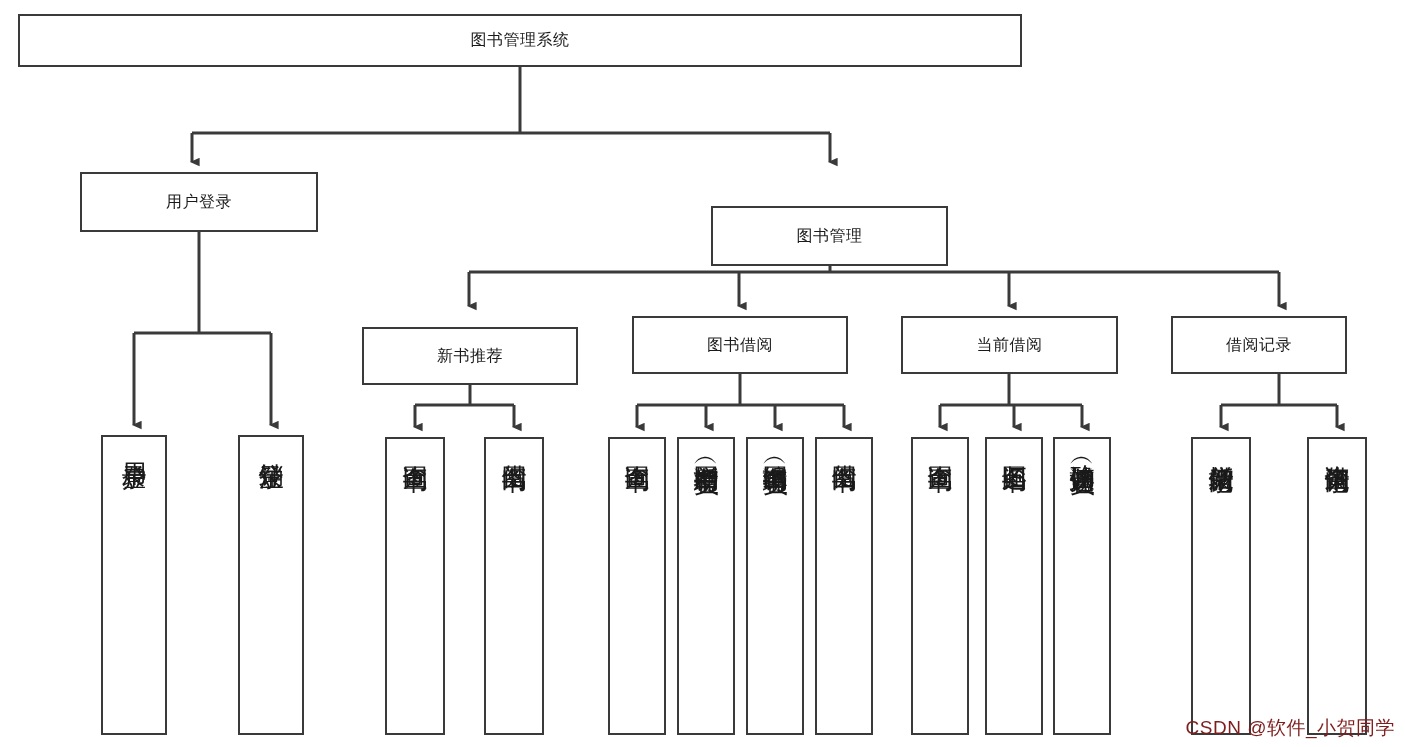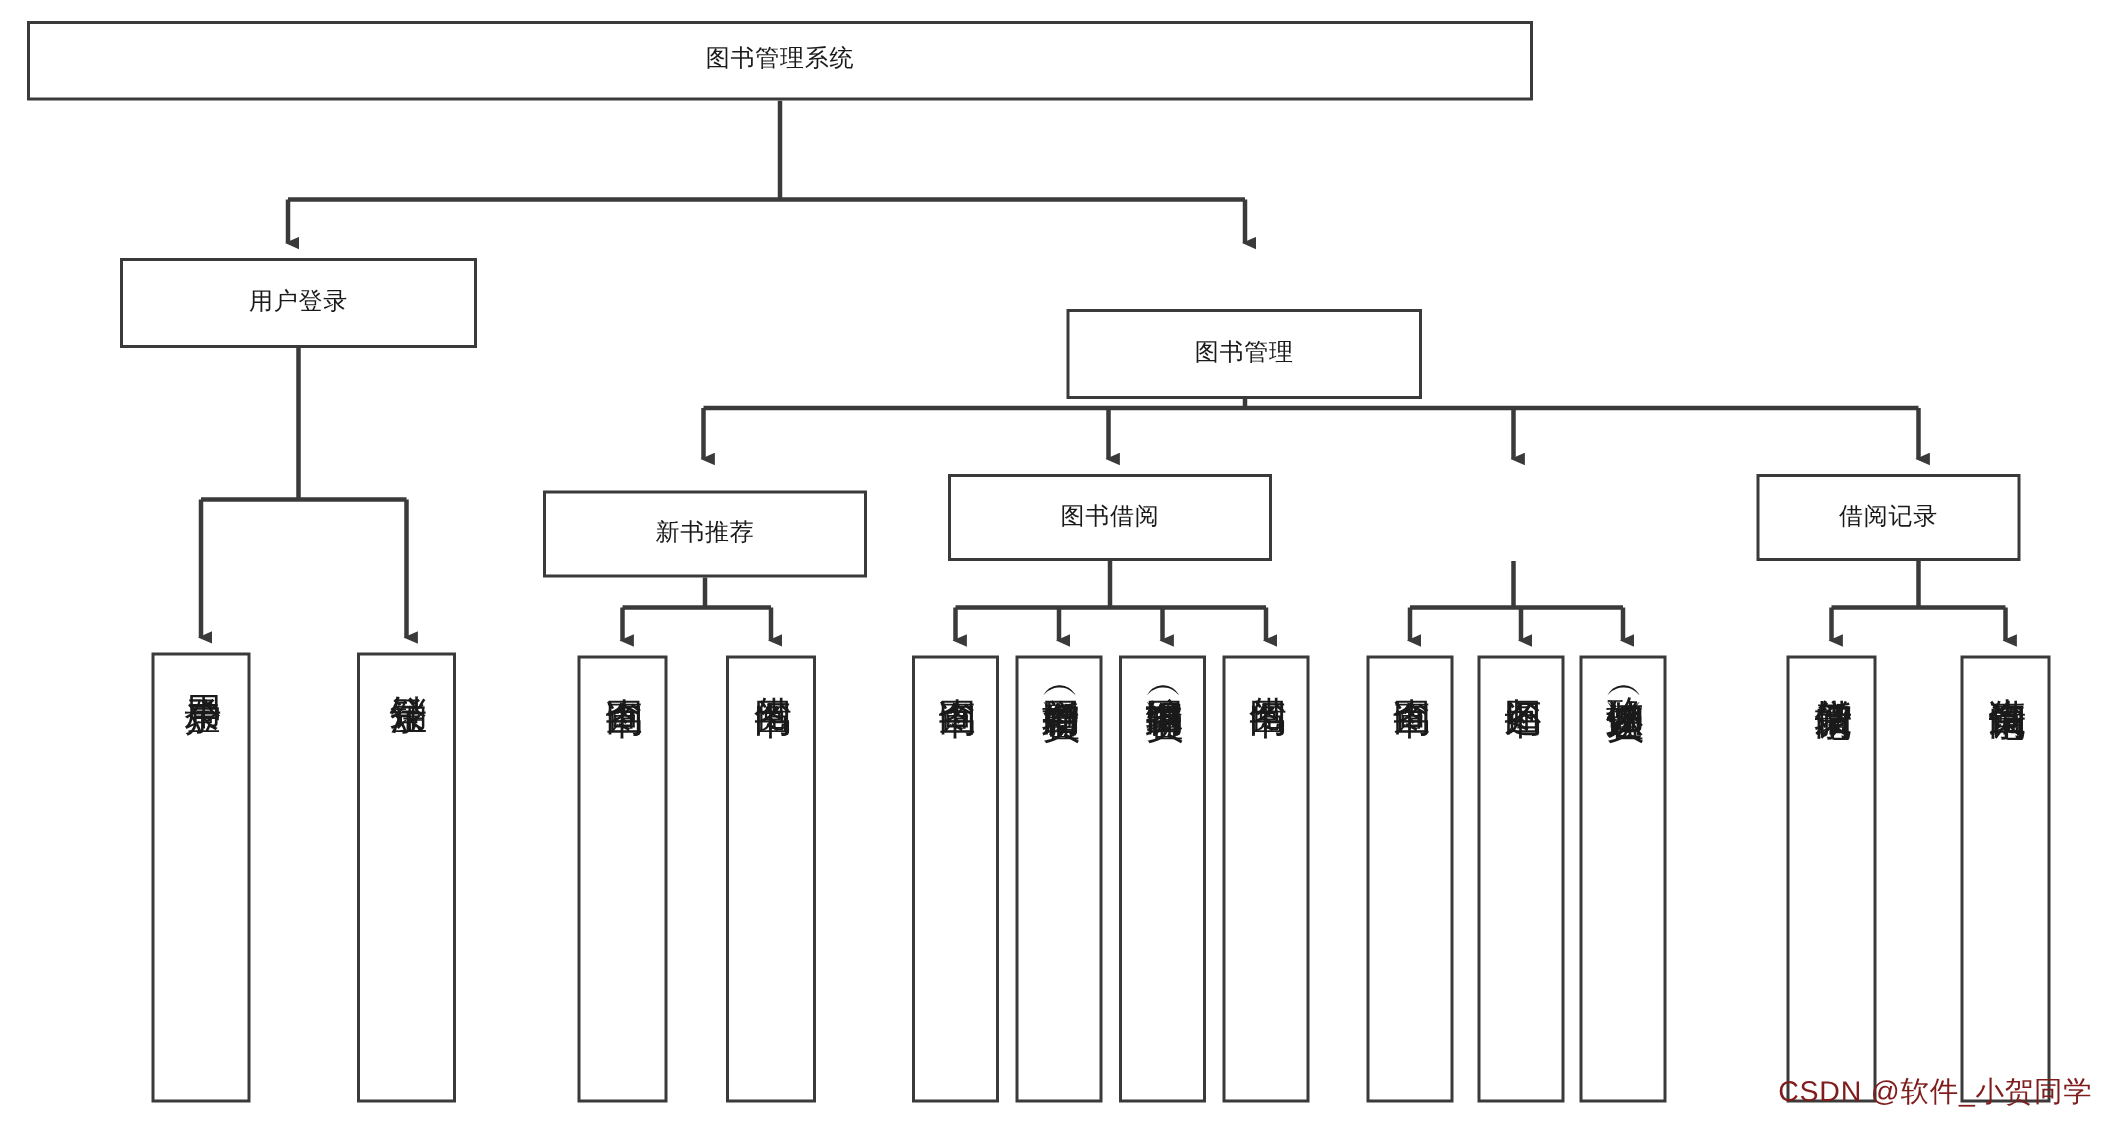--- a/index.html
+++ b/index.html
@@ -136,20 +136,23 @@
   <div class="node horizontal" style="left:711px; top:172px; width:237px; height:60px;margin-top:34px;">
     <span class="node-label">图书管理</span>
   </div>
 
   <div class="node horizontal" style="left:362px; top:316px; width:216px; height:58px;margin-top:11px;">
     <span class="node-label">新书推荐</span>
   </div>
   <div class="node horizontal" style="left:632px; top:316px; width:216px; height:58px;">
     <span class="node-label">图书借阅</span>
   </div>
+  <div class="node horizontal" style="left:901px; top:316px; width:217px; height:58px;">
+    <span class="node-label">当前借阅</span>
+  </div>
   <div class="node horizontal" style="left:1171px; top:316px; width:176px; height:58px;">
     <span class="node-label">借阅记录</span>
   </div>
 
   <div class="node vertical" style="left:101px; top:435px; width:66px; height:300px;">
     <span class="node-label">用户登录</span>
   </div>
   <div class="node vertical" style="left:238px; top:435px; width:66px; height:300px;">
     <span class="node-label">注销登录</span>
   </div>

